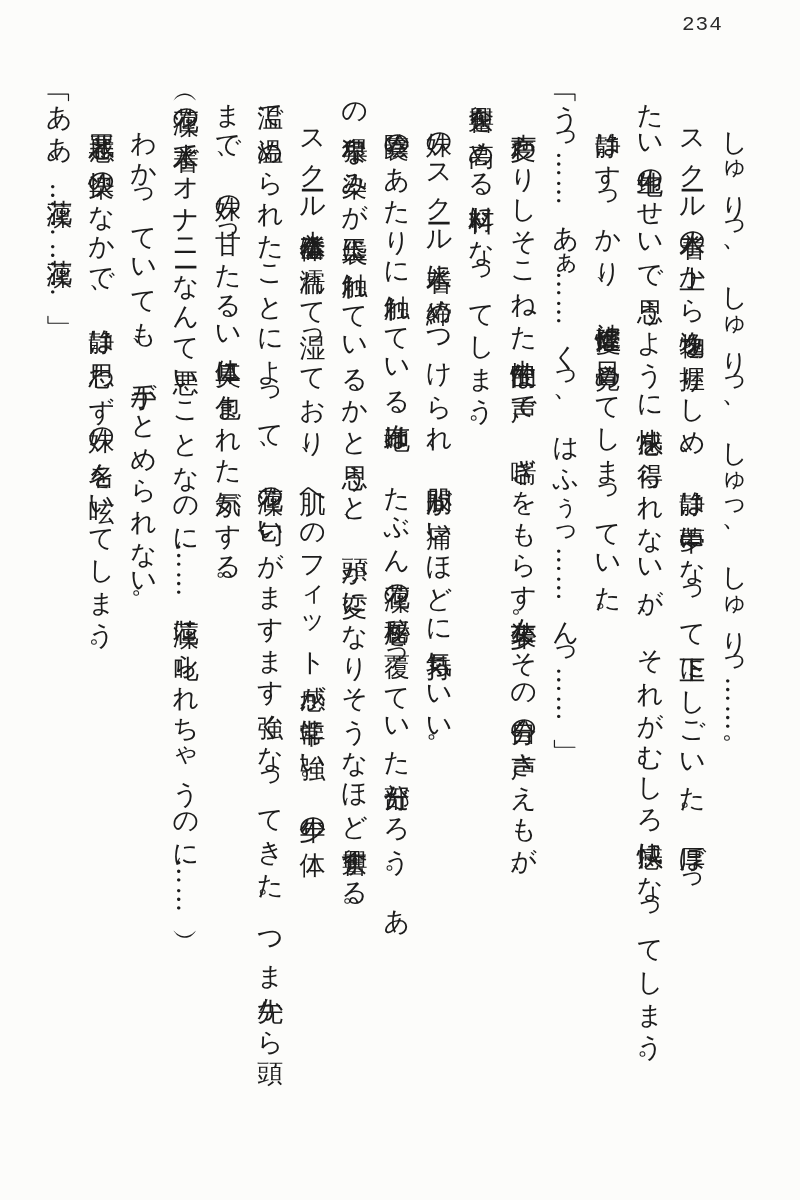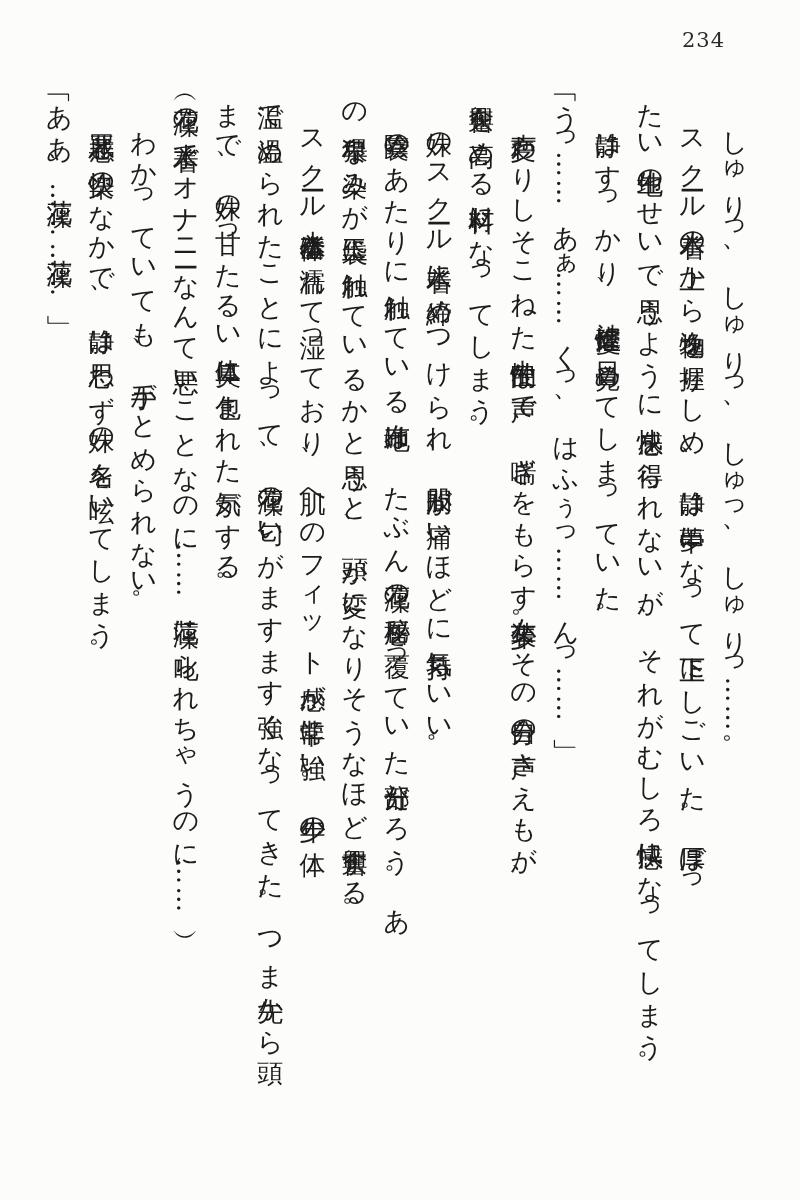--- a/index.html
+++ b/index.html
@@ -9,25 +9,26 @@
   body {
     position: relative;
     width: 800px;
     height: 1200px;
     background: var(--bg, #fcfcfa);
     font-family: "DejaVu Serif", "Liberation Serif", serif;
     overflow: hidden;
   }
   .page-number {
     position: absolute;
-    top: 28px;
+    top: 13px;
     left: 682px;
     font-size: 21px;
     letter-spacing: 1px;
     color: var(--pagenum, #2b2b2b);
+    font-family: Liberation Mono, monospace;
   }
   .text-block {
     position: absolute;
     top: 85px;
     right: 44px;
     height: 1088px;
     writing-mode: vertical-rl;
     text-orientation: mixed;
     font-size: 26px;
     letter-spacing: 2px;

